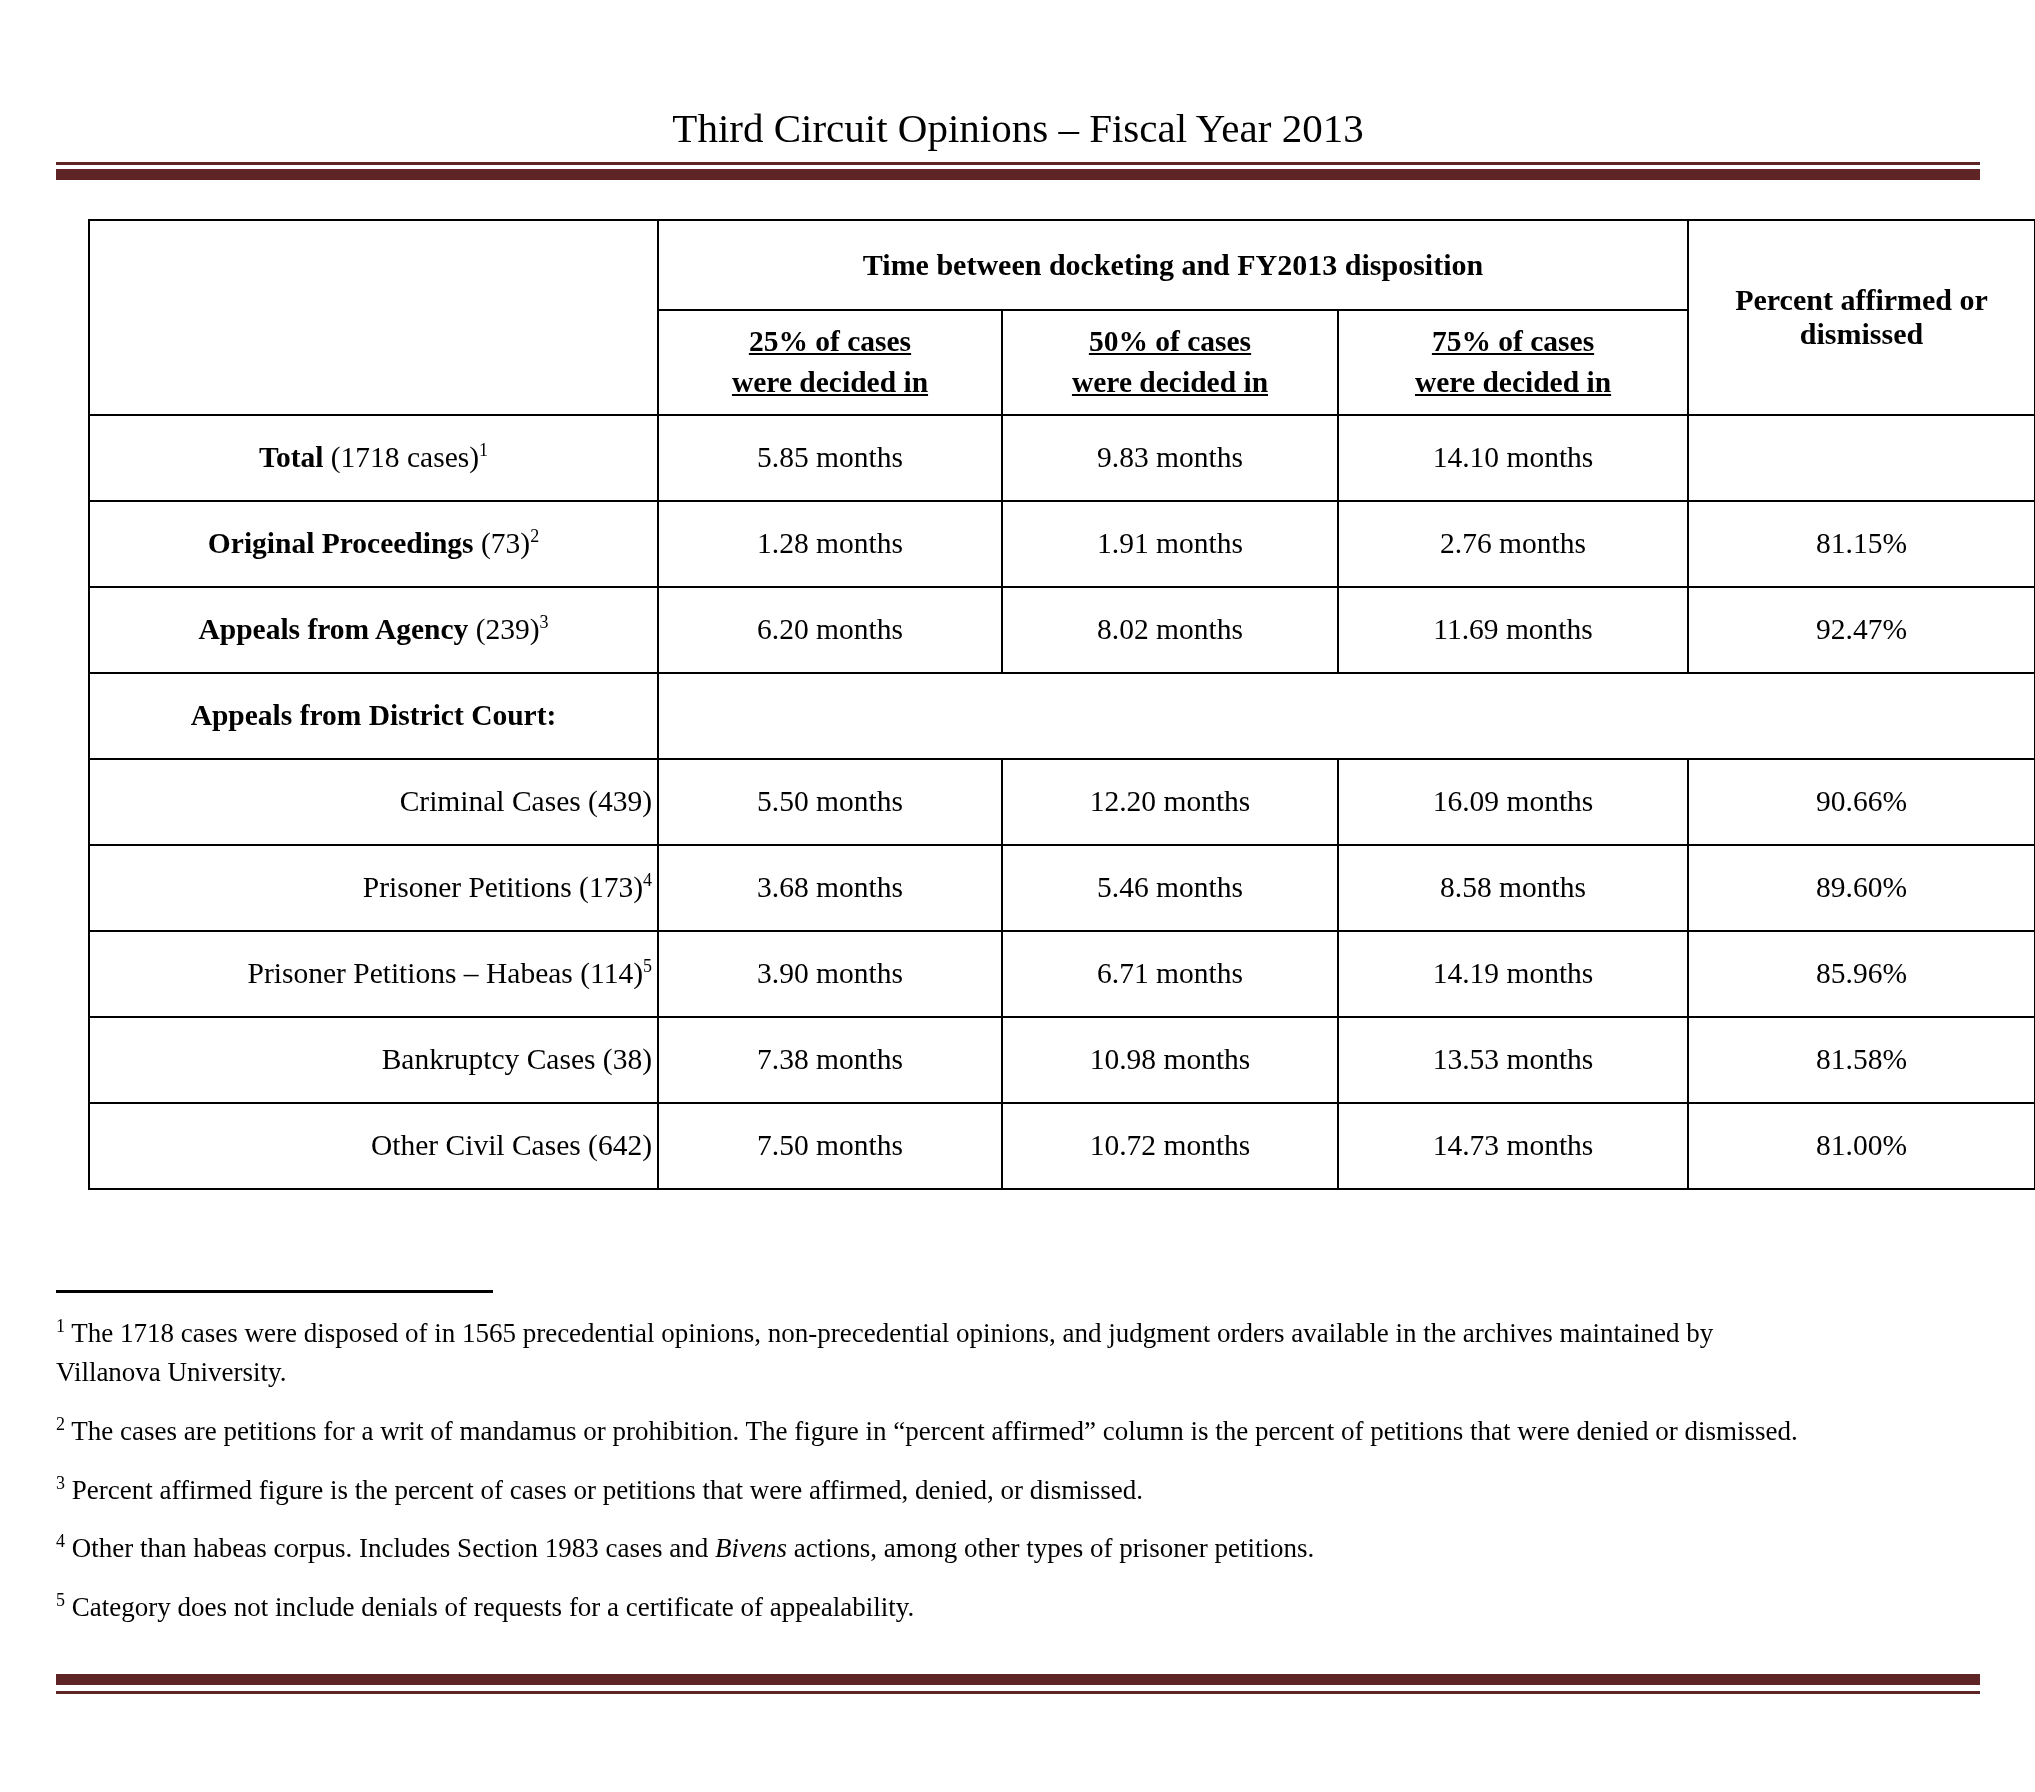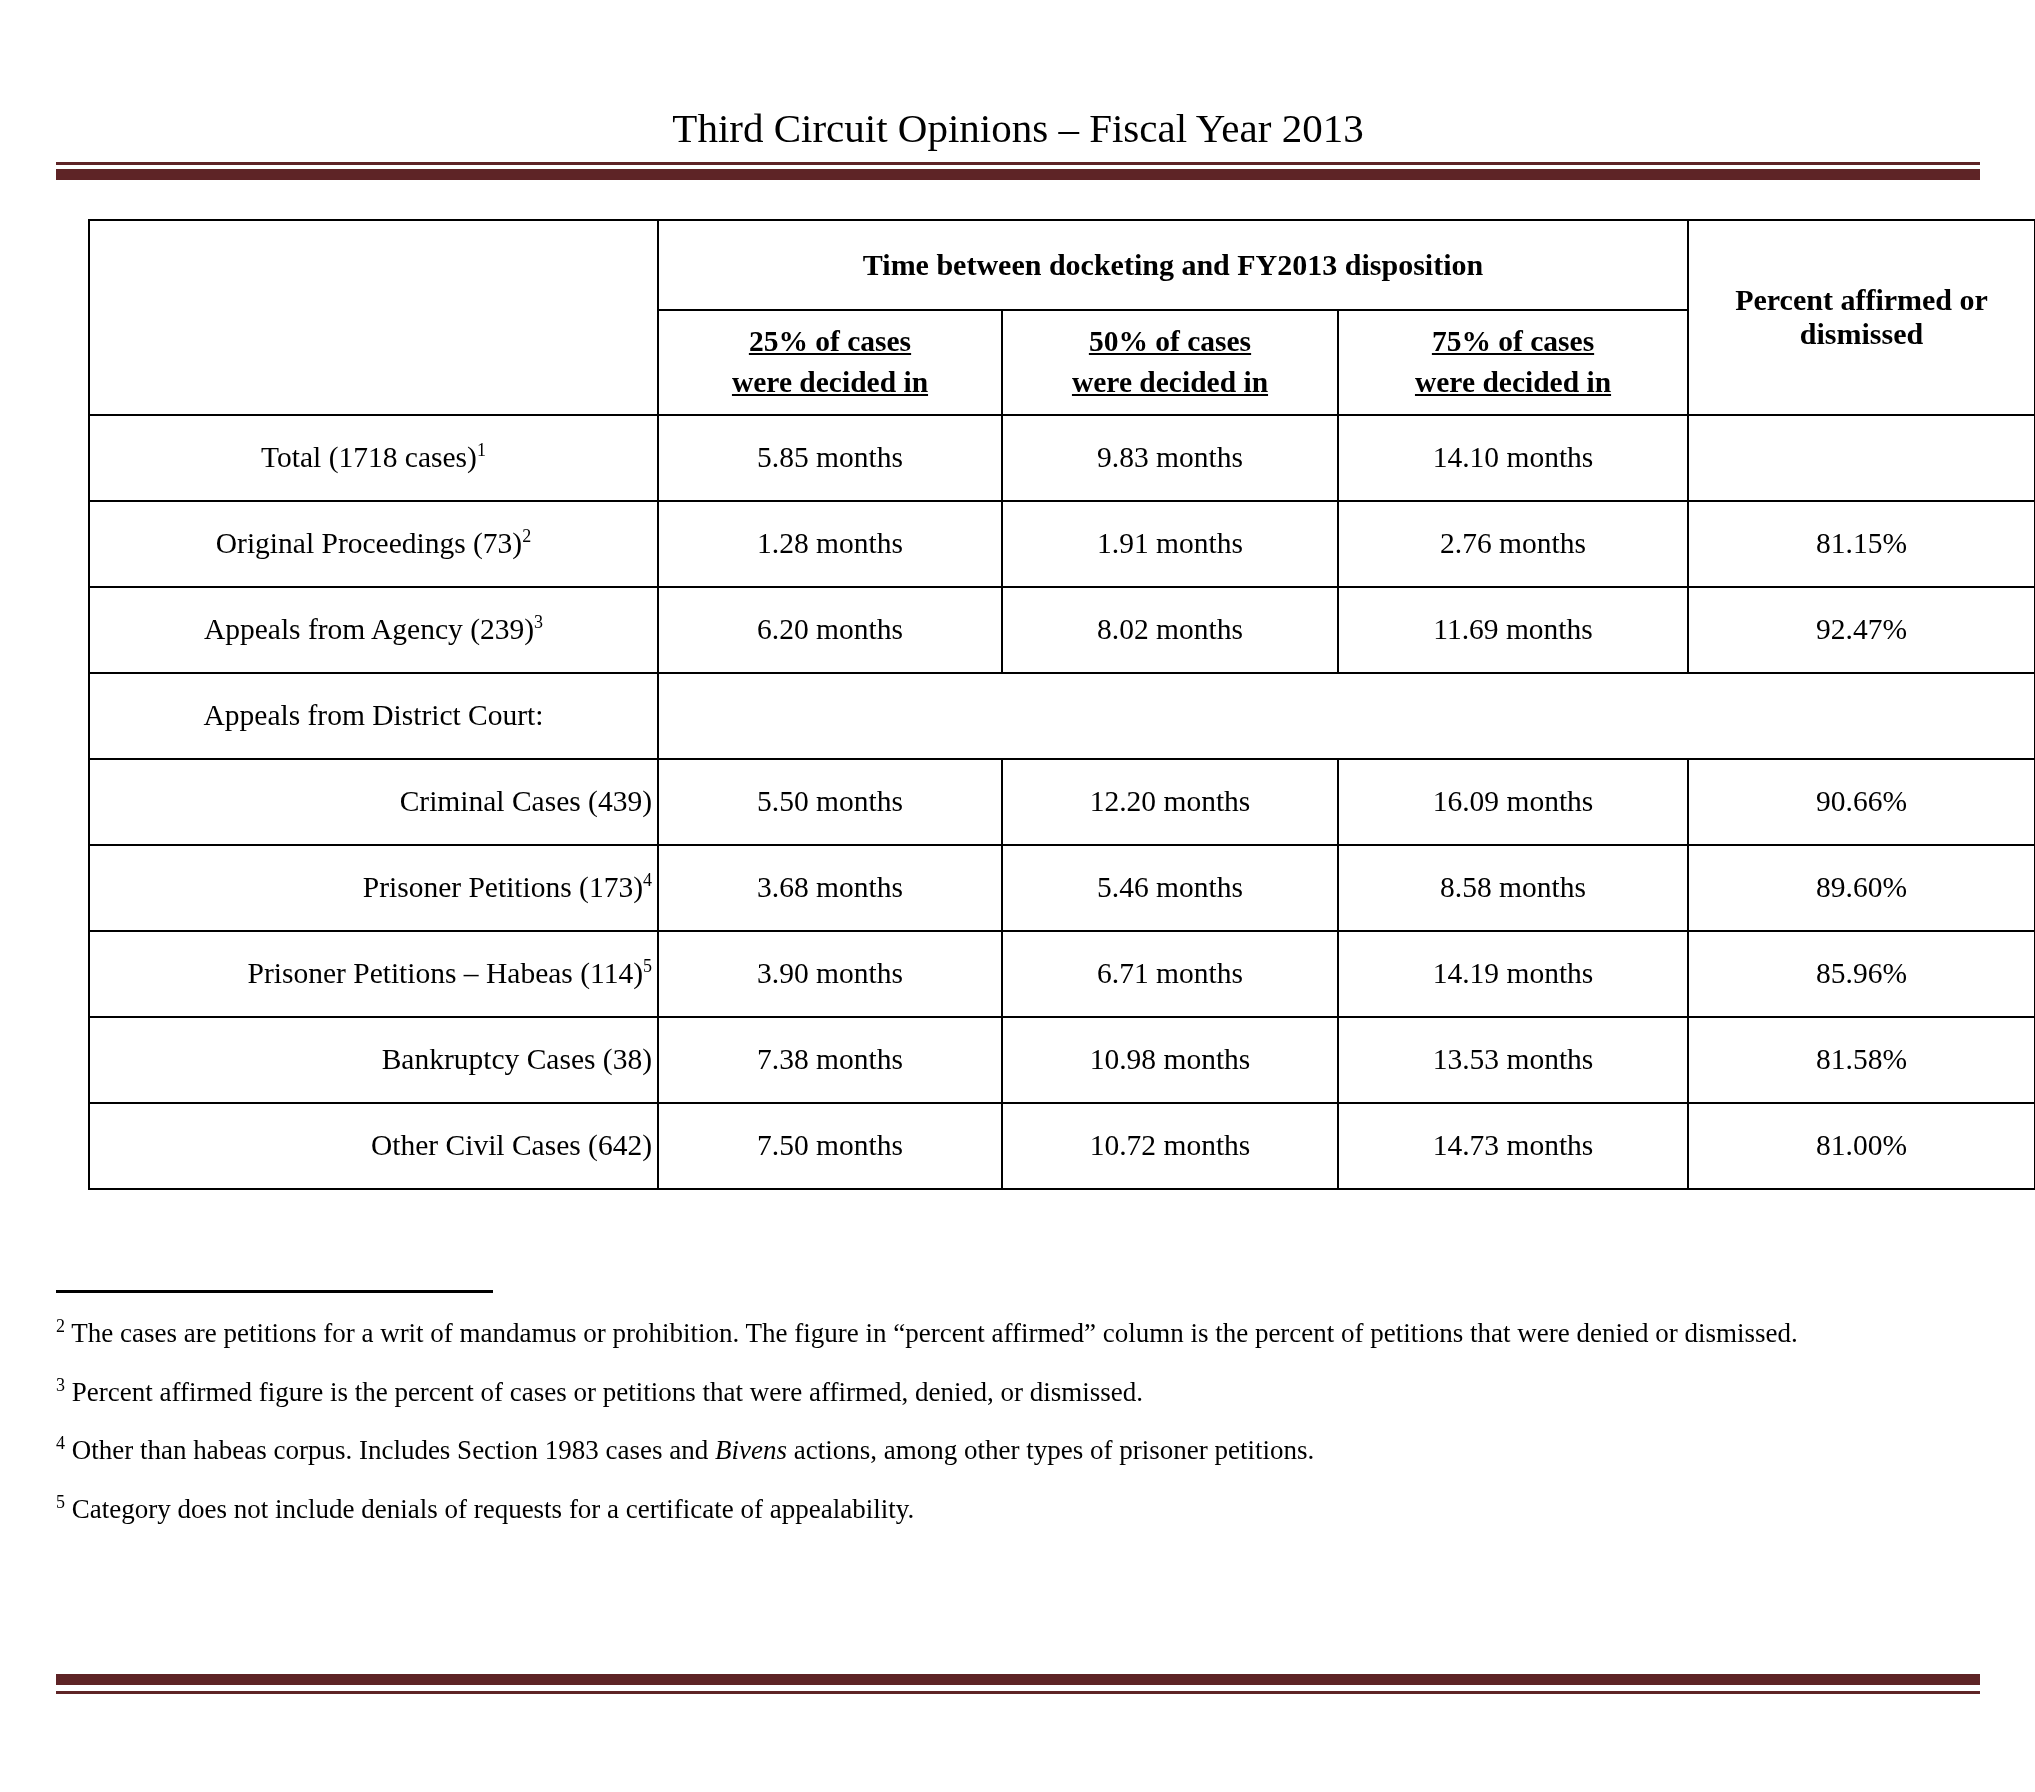--- a/index.html
+++ b/index.html
@@ -46,21 +46,21 @@
     padding:4.2px 7px;
     box-sizing:border-box;
     font-weight:normal;
   }
   table.data{border:2.8px solid #000;margin-left:32px;}
   tr.hdr1 th{height:90px;font-weight:bold;font-size:30px;}
   tr.hdr2 th{height:105px;font-weight:bold;line-height:1.4;text-decoration:underline;}
   tbody td{height:86px;}
   td.lbl{text-align:left;padding-left:12.7px;}
   td.lbl.right{text-align:right;padding-right:5px;}
-  .b{font-weight:normal;}
+  .b{font-weight:bold;}
   sup{font-size:18px;line-height:0;vertical-align:super;}
   td.merged{border-left:2.1px solid #000;}
 
   .footnotes{margin-top:100px;width:1926px;}
   .fn-sep{width:437px;height:2.8px;background:#000;margin-bottom:21px;}
   p.fn{margin:0 0 19.7px 0;font-size:27px;line-height:1.45;}
   p.fn i{font-style:italic;}
 </style>
 </head>
 <body>
@@ -162,20 +162,21 @@
         <td>7.50 months</td>
         <td>10.72 months</td>
         <td>14.73 months</td>
         <td>81.00%</td>
       </tr>
     </tbody>
   </table>
 
   <div class="footnotes">
     <div class="fn-sep"></div>
+    <p class="fn"><sup>1</sup> <span>The 1718 cases were disposed of in 1565 precedential opinions, non-precedential opinions, and judgment orders available in the archives maintained by</span><br><span>Villanova University.</span></p>
     <p class="fn"><sup>2</sup> <span>The cases are petitions for a writ of mandamus or prohibition. The figure in “percent affirmed” column is the percent of petitions that were denied or dismissed.</span></p>
     <p class="fn"><sup>3</sup> <span>Percent affirmed figure is the percent of cases or petitions that were affirmed, denied, or dismissed.</span></p>
     <p class="fn"><sup>4</sup> <span>Other than habeas corpus.  Includes Section 1983 cases and </span><i>Bivens</i><span> actions, among other types of prisoner petitions.</span></p>
     <p class="fn"><sup>5</sup> <span>Category does not include denials of requests for a certificate of appealability.</span></p>
   </div>
 
   <div class="rule rule-bottom">
     <div class="thick"></div>
     <div class="thin"></div>
   </div>

